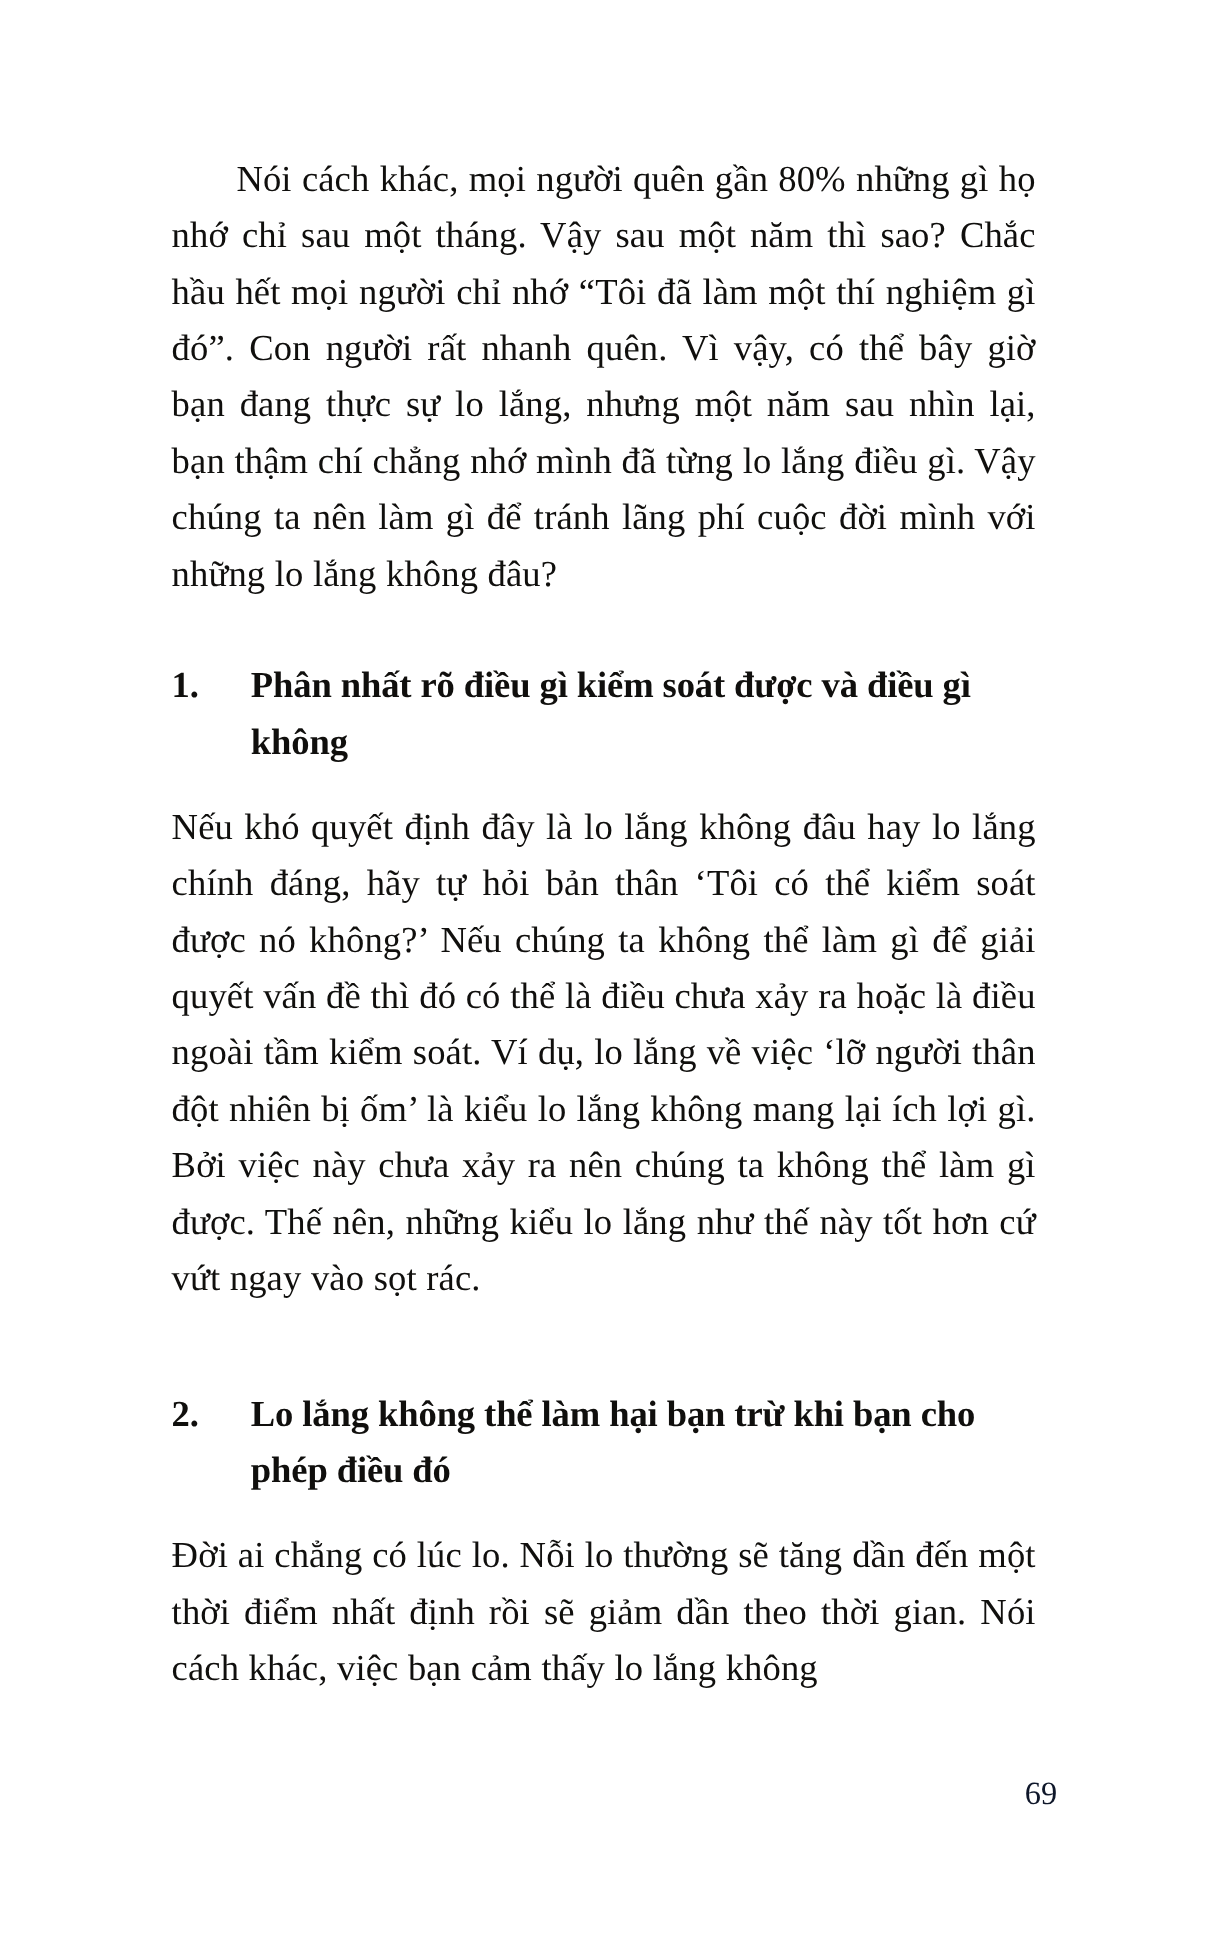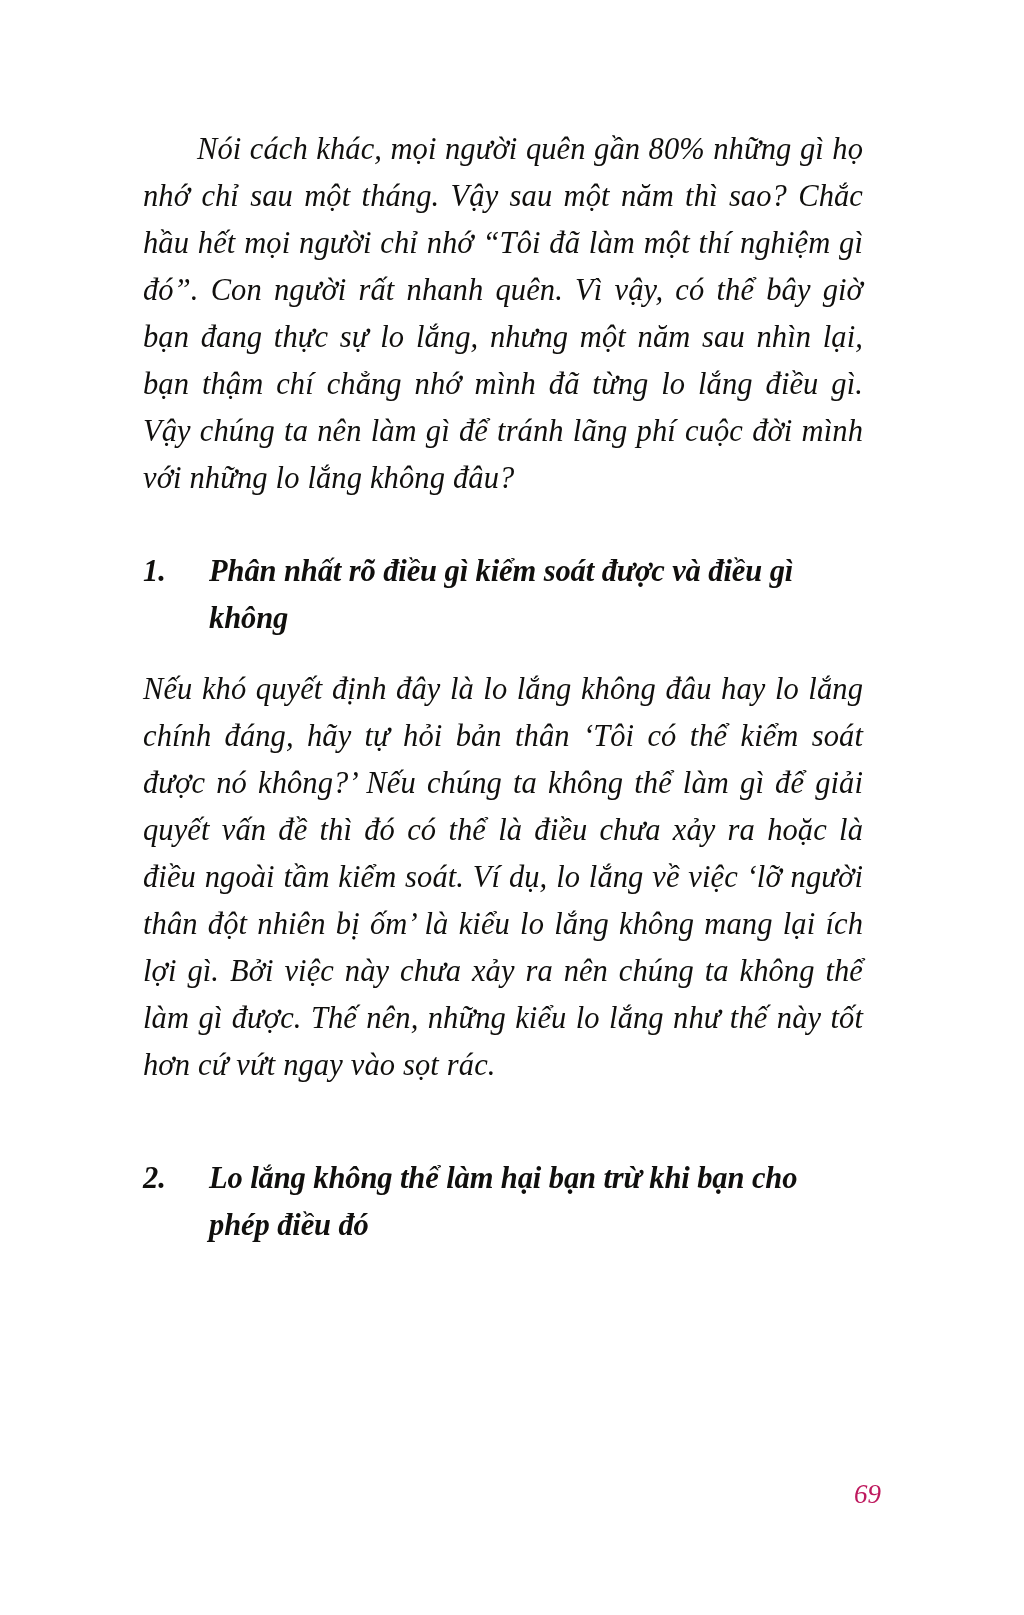--- a/index.html
+++ b/index.html
@@ -9,21 +9,20 @@
   }
   .page {
     position: relative;
     width: 1024px;
     height: 1615px;
     background: #ffffff;
     box-sizing: border-box;
     font-family: "Liberation Serif", serif;
     color: #100f0d;
     overflow: hidden;
-    font-style: italic;
   }
   .content {
     position: absolute;
     left: 143px;
     top: 126px;
     width: 720px;
   }
   p.body-text {
     margin: 0 0 0 0;
     font-size: 30.5px;
@@ -59,21 +58,21 @@
     flex: 1 1 auto;
   }
 
   .page-number {
     position: absolute;
     right: 143px;
     bottom: 106px;
     font-size: 27px;
     line-height: 30px;
     font-family: "Liberation Serif", serif;
-    color: #be185d;
+    color: #0f172a;
   }
 </style>
 </head>
 <body>
 
 <div class="page">
 
   <div class="content">
 
     <p class="body-text indent">Nói cách khác, mọi người quên gần 80% những gì họ nhớ chỉ sau một tháng. Vậy sau một năm thì sao? Chắc hầu hết mọi người chỉ nhớ “Tôi đã làm một thí nghiệm gì đó”. Con người rất nhanh quên. Vì vậy, có thể bây giờ bạn đang thực sự lo lắng, nhưng một năm sau nhìn lại, bạn thậm chí chẳng nhớ mình đã từng lo lắng điều gì. Vậy chúng ta nên làm gì để tránh lãng phí cuộc đời mình với những lo lắng không đâu?</p>
@@ -91,18 +90,19 @@
 
     <div class="gap-before-heading-2"></div>
 
     <h2 class="section-heading">
       <span class="num">2.</span>
       <span class="htext">Lo lắng không thể làm hại bạn trừ khi bạn cho phép điều đó</span>
     </h2>
 
     <div class="gap-after-heading"></div>
 
+    <p class="body-text">Đời ai chẳng có lúc lo. Nỗi lo thường sẽ tăng dần đến một thời điểm nhất định rồi sẽ giảm dần theo thời gian. Nói cách khác, việc bạn cảm thấy lo lắng không</p>
 
   </div>
 
   <div class="page-number">69</div>
 
 </div>
 
 </body></html>

